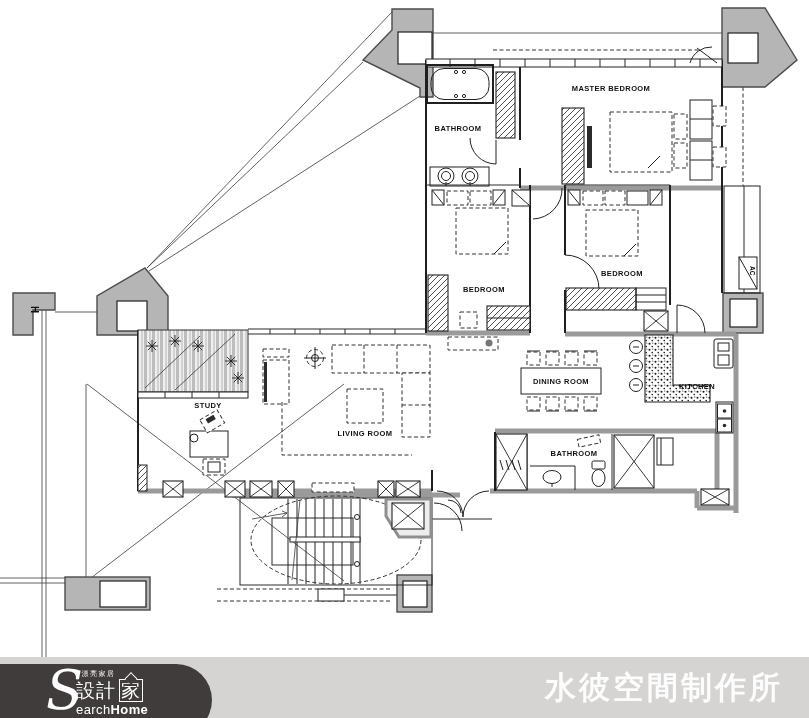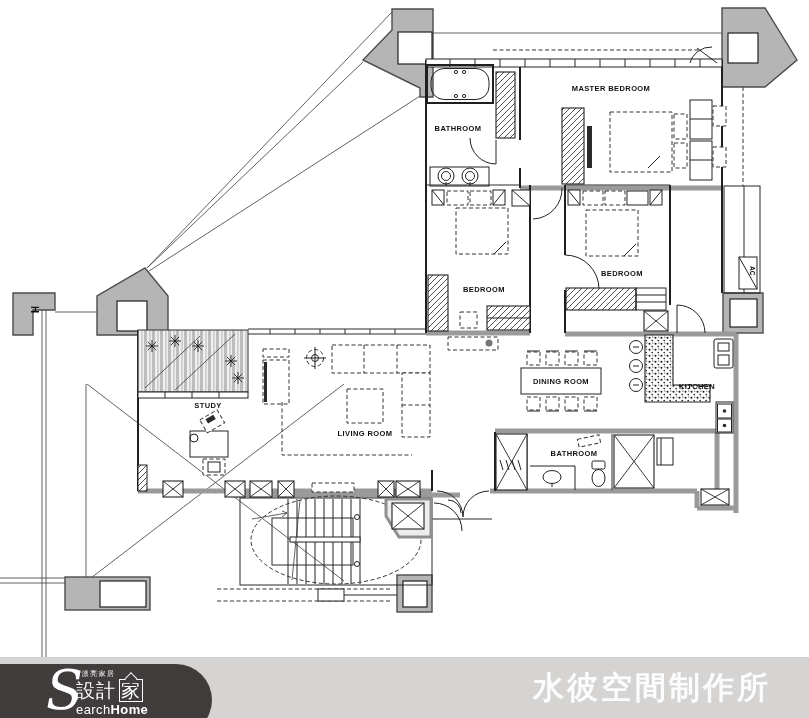--- a/index.html
+++ b/index.html
@@ -31,21 +31,21 @@
   .logo-s{font-family:"DejaVu Serif",serif;font-style:italic;font-size:54px;line-height:50px;margin-right:-7px;}
   .logo-col{display:flex;flex-direction:column;align-items:flex-start;padding-top:3px;}
   .logo-tagline{font-size:7px;letter-spacing:1.5px;}
   .logo-name{font-size:19px;font-weight:normal;letter-spacing:1px;line-height:21px;display:flex;align-items:center;}
   .jia{border:1.5px solid #fff;padding:0 1px;margin-left:3px;position:relative;}
   .jia::before{content:"";position:absolute;top:-6px;left:50%;width:8px;height:8px;
                border-top:1.5px solid #fff;border-left:1.5px solid #fff;
                transform:translateX(-50%) rotate(45deg);background:var(--badge,#403c3c);}
   .logo-suffix{font-size:13px;letter-spacing:.4px;}
   .logo-suffix b{font-weight:bold;}
-  .studio{position:absolute;right:38px;top:50%;transform:translateY(-50%);
+  .studio{position:absolute;right:26px;top:50%;transform:translateY(-50%);
           font-size:31px;font-weight:bold;color:rgba(255,255,255,.92);letter-spacing:3px;}
 </style>
 </head>
 <body>
 
 <div class="stage">
 
 <svg class="plan-svg" width="809" height="660" viewBox="0 0 809 660">
   <defs>
     <pattern id="hatch" width="6" height="6" patternUnits="userSpaceOnUse">

